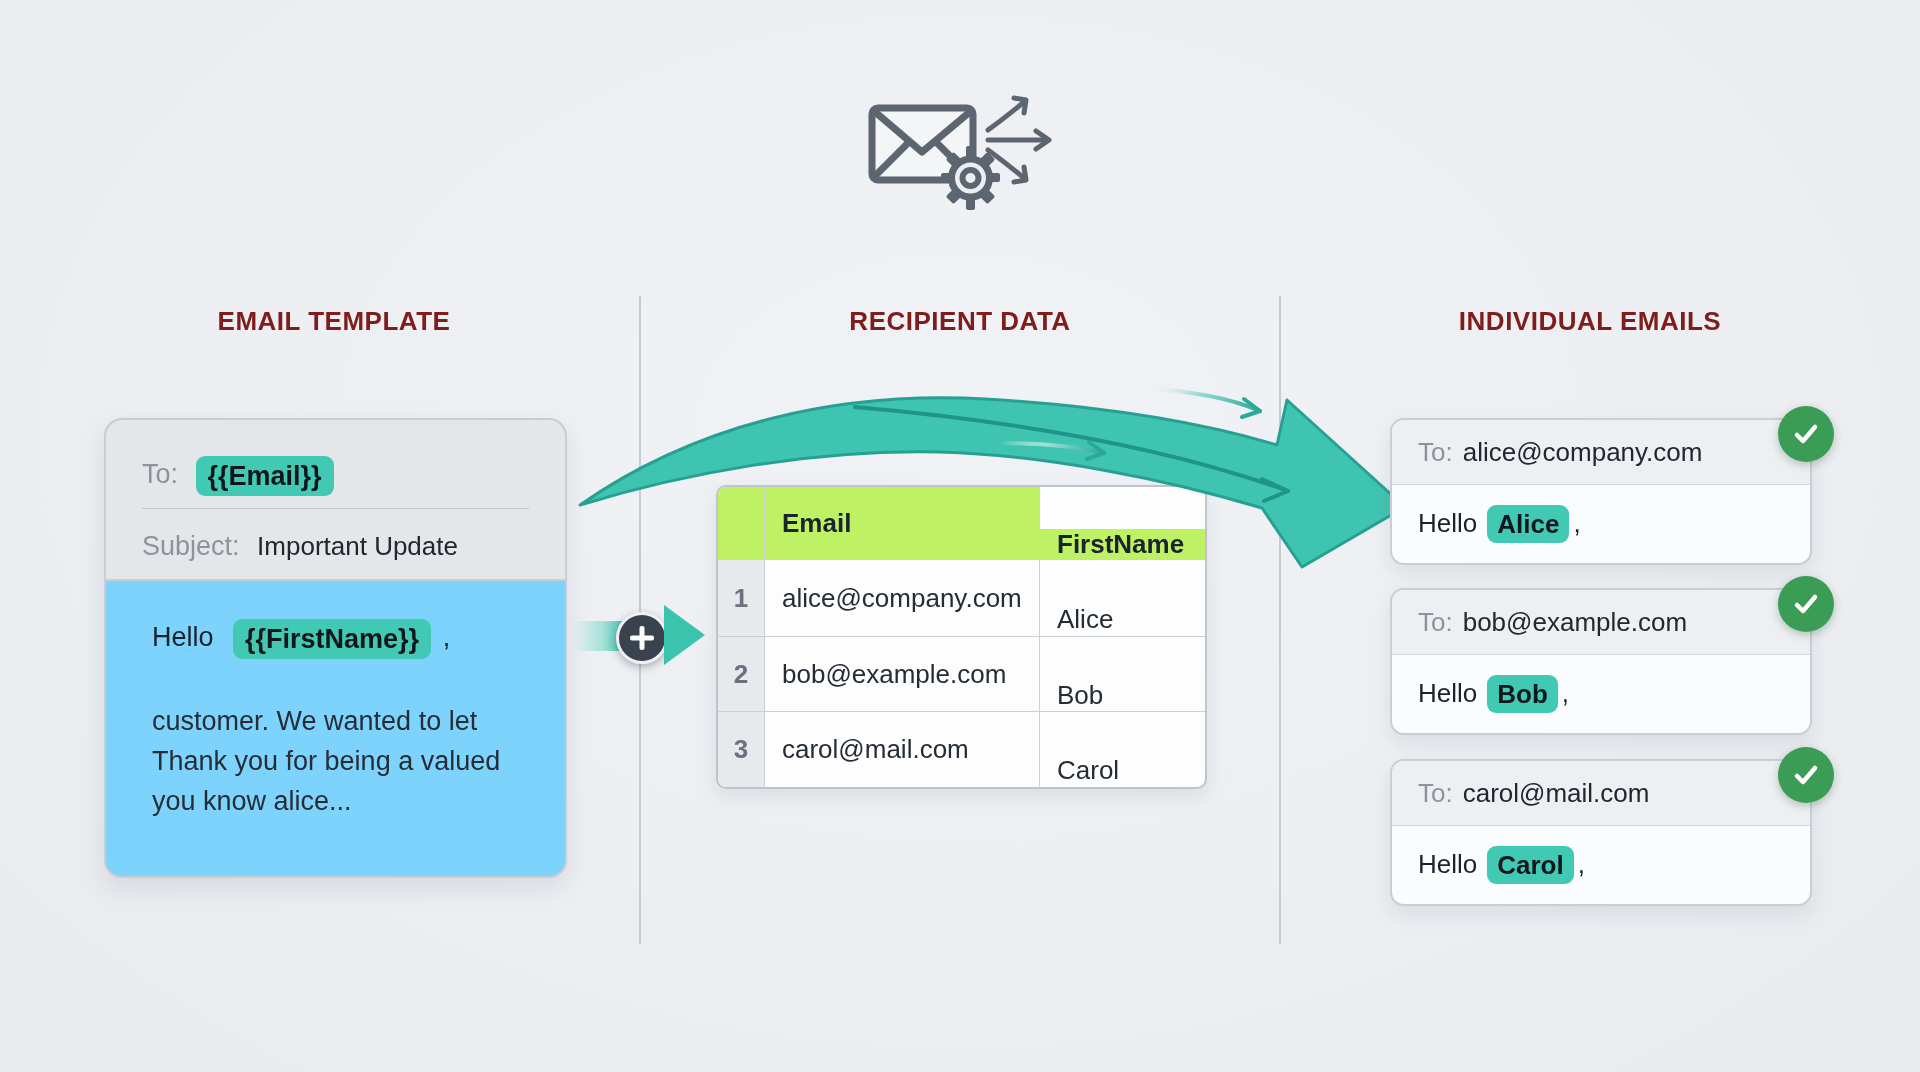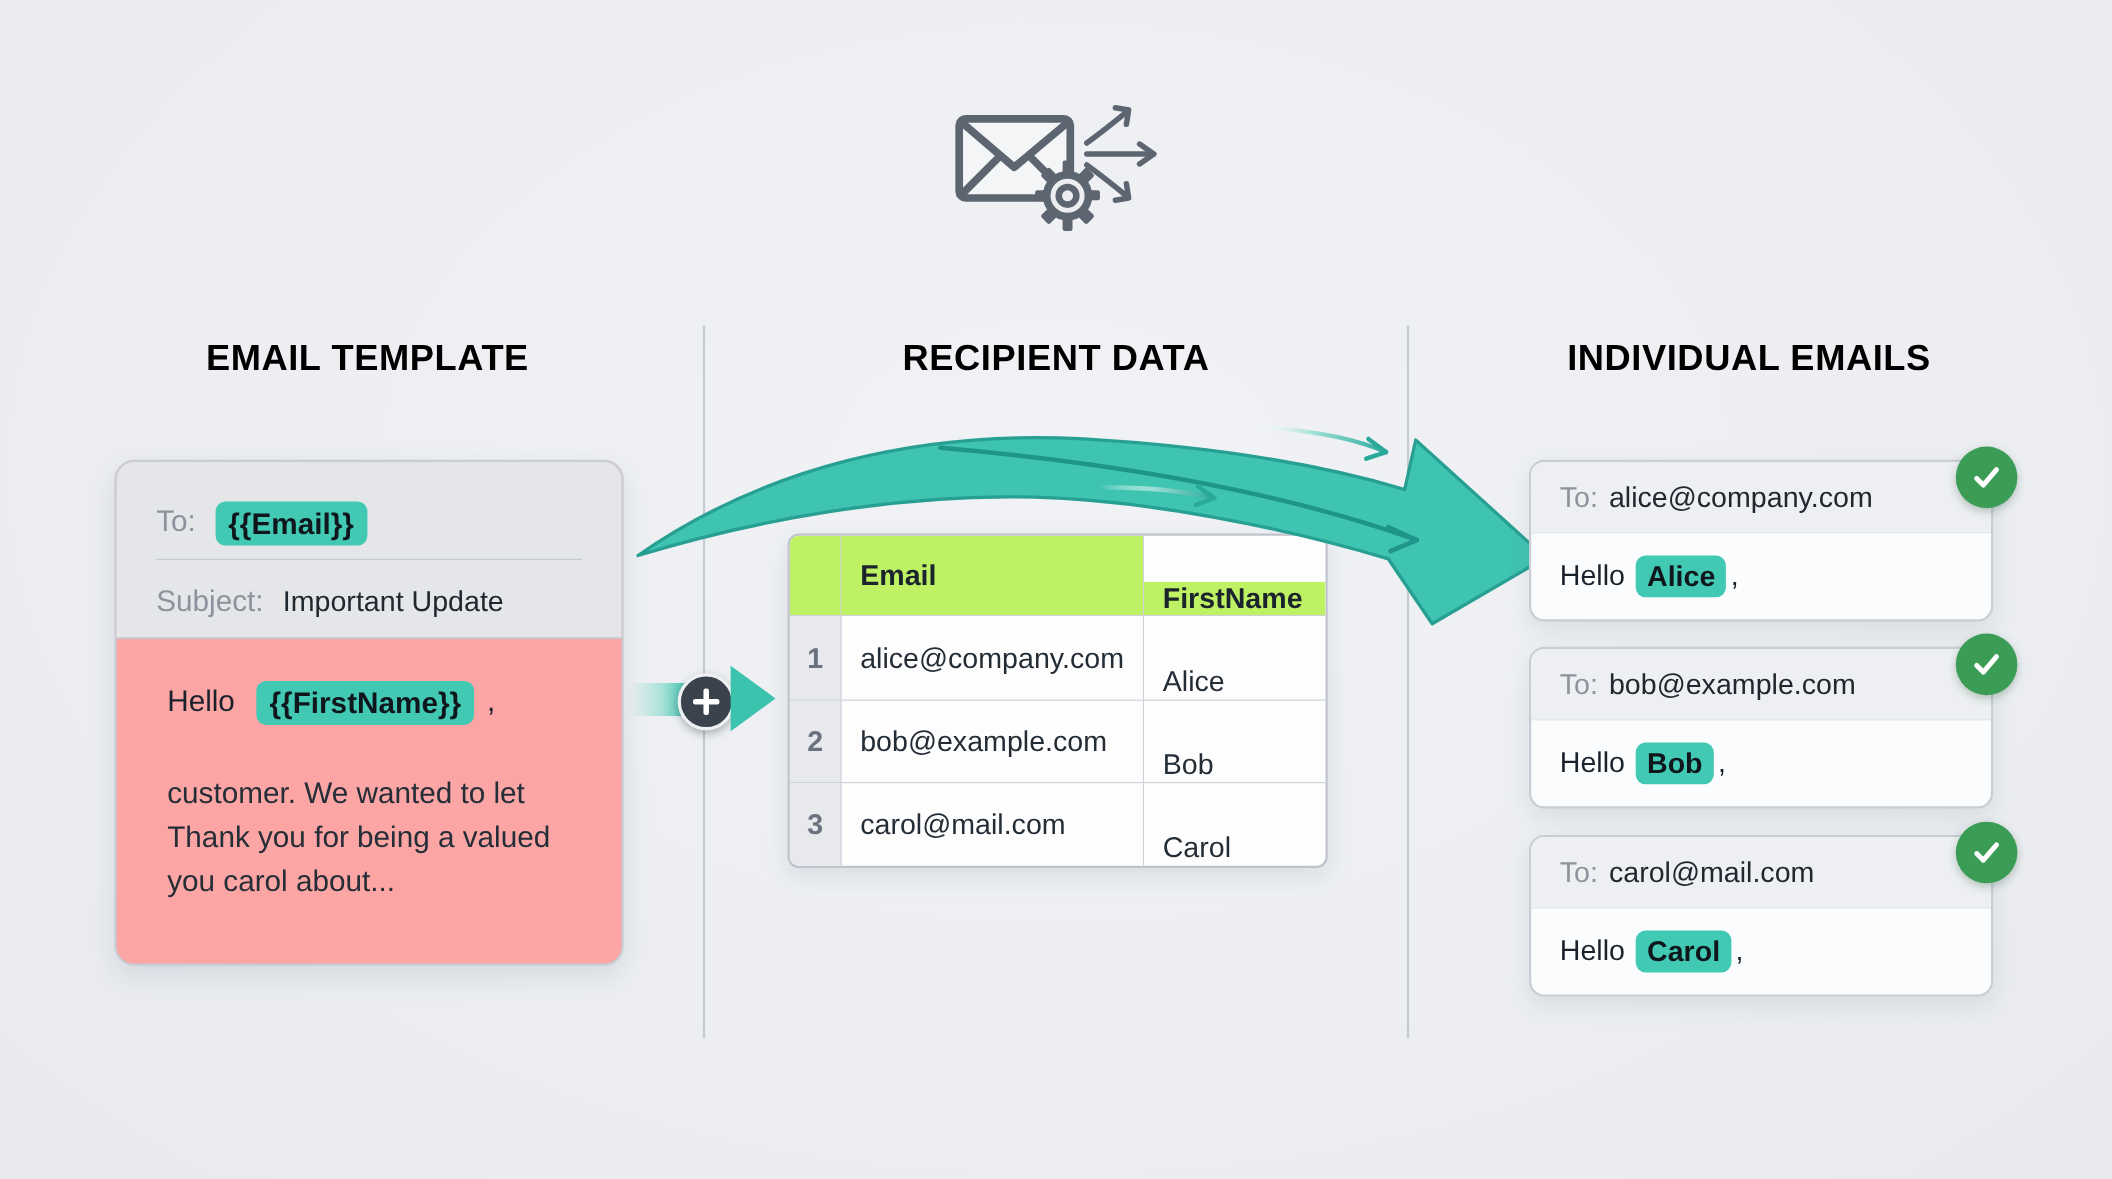--- a/index.html
+++ b/index.html
@@ -7,35 +7,35 @@
     width:1920px;height:1072px;overflow:hidden;position:relative;
     background:radial-gradient(ellipse at 50% 40%, #f0f2f5 0%, #eceef2 60%, #e8eaee 100%);
     font-family:"Liberation Sans","DejaVu Sans",sans-serif;
     color:#242c35;
   }
   .abs{position:absolute;}
 
   
   .col-title{
     position:absolute;top:306px;width:460px;text-align:center;
-    font-size:33px;font-weight:800;letter-spacing:.5px;color:#000000;
+    font-size:26px;font-weight:800;letter-spacing:.5px;color:#7f1d1d;
   }
   #title-template{left:104px;}
   #title-recipients{left:730px;text-align:center;}
   #title-individual{left:1360px;}
 
   
   .v-divider{position:absolute;top:296px;height:648px;width:2px;background:#c6cbd2;}
   #divider-left{left:639px;}
   #divider-right{left:1279px;}
 
   
   .template-card{
     position:absolute;left:104px;top:418px;width:459px;height:456px;
-    background:#fca5a5;border:2px solid #c8ccd3;border-radius:18px;
+    background:#7dd3fc;border:2px solid #c8ccd3;border-radius:18px;
     box-shadow:0 10px 24px rgba(120,130,145,.18);
   }
   .template-card .card-header{
     position:absolute;left:0;top:0;right:0;height:159px;
     background:#e4e6ea;border-bottom:2px solid #c9cdd4;border-radius:16px 16px 0 0;
   }
   .field-label{color:#8d939c;font-size:27px;}
   .field-value{color:#20272f;font-size:26px;}
   .chip{
     display:inline-block;background:#42c9b4;color:#0f171c;font-weight:700;
@@ -165,21 +165,21 @@
     </div>
   </div>
   <div class="hello-row">
     <span>Hello</span>
     <span class="chip" style="margin:0 4px 0 12px;">{{FirstName}}</span>
     <span>,</span>
   </div>
   <div class="body-par">
     <div>customer. We wanted to let</div>
     <div>Thank you for being a valued</div>
-    <div>you carol about...</div>
+    <div>you know alice...</div>
   </div>
 </div>
 
 <div class="fade-band"></div>
 <div class="plus-circle"></div>
 <svg class="tri-arrow" width="44" height="66" viewBox="0 0 44 66">
   <polygon points="0,3 41,33 0,63" fill="#3cc3ae"></polygon>
 </svg>
 
 <div class="data-table">

